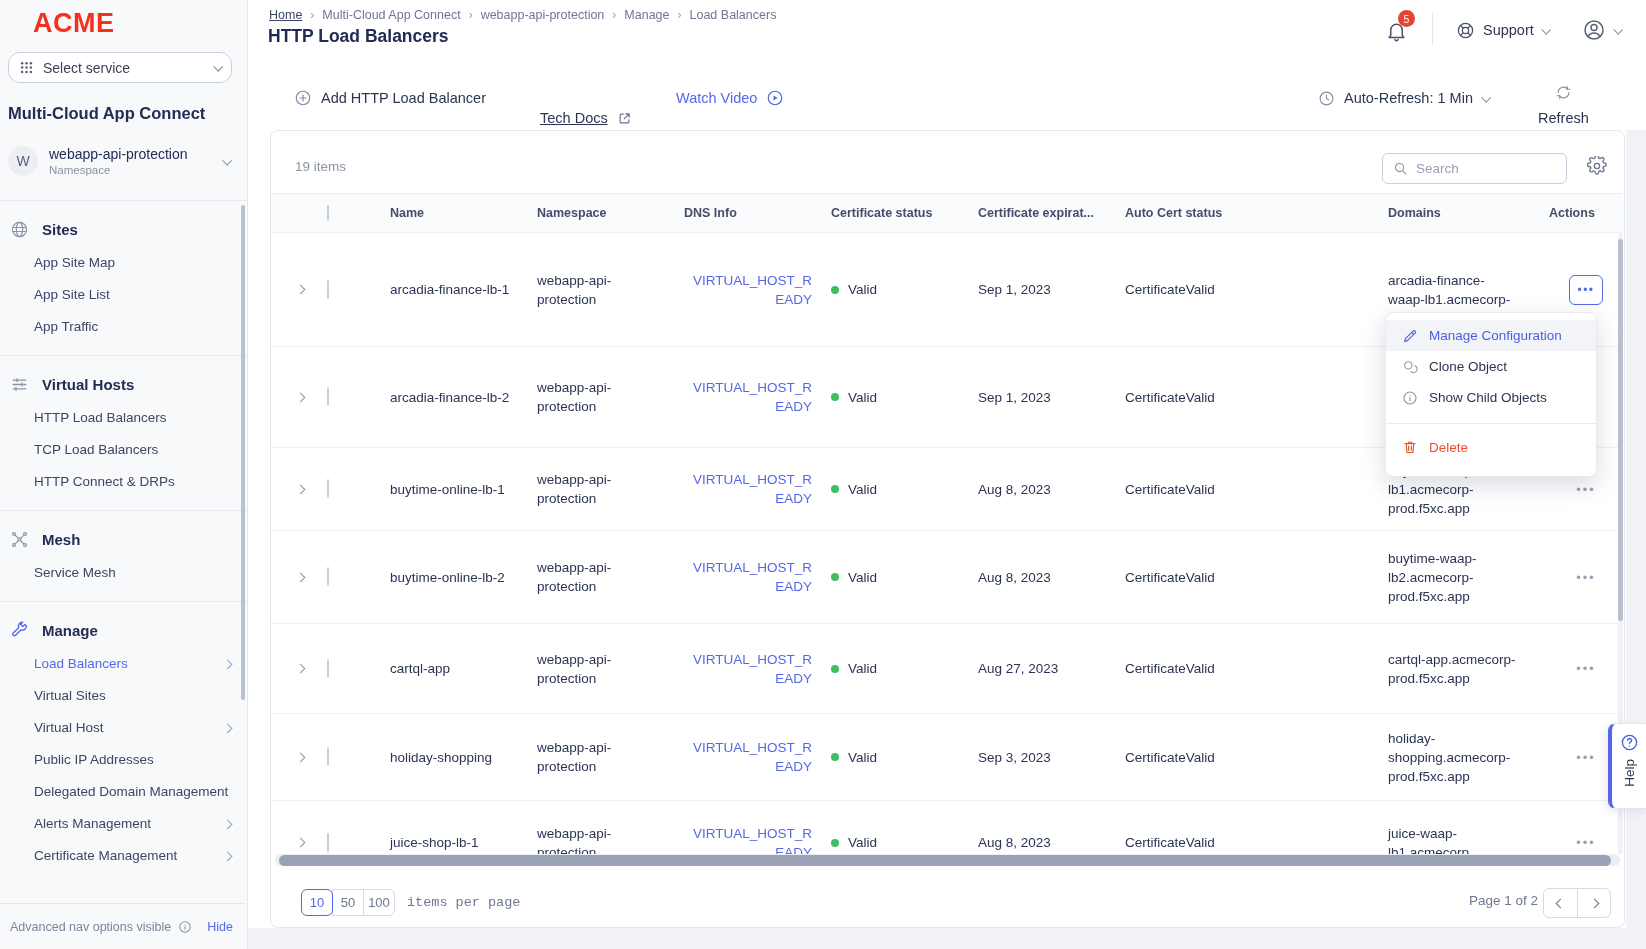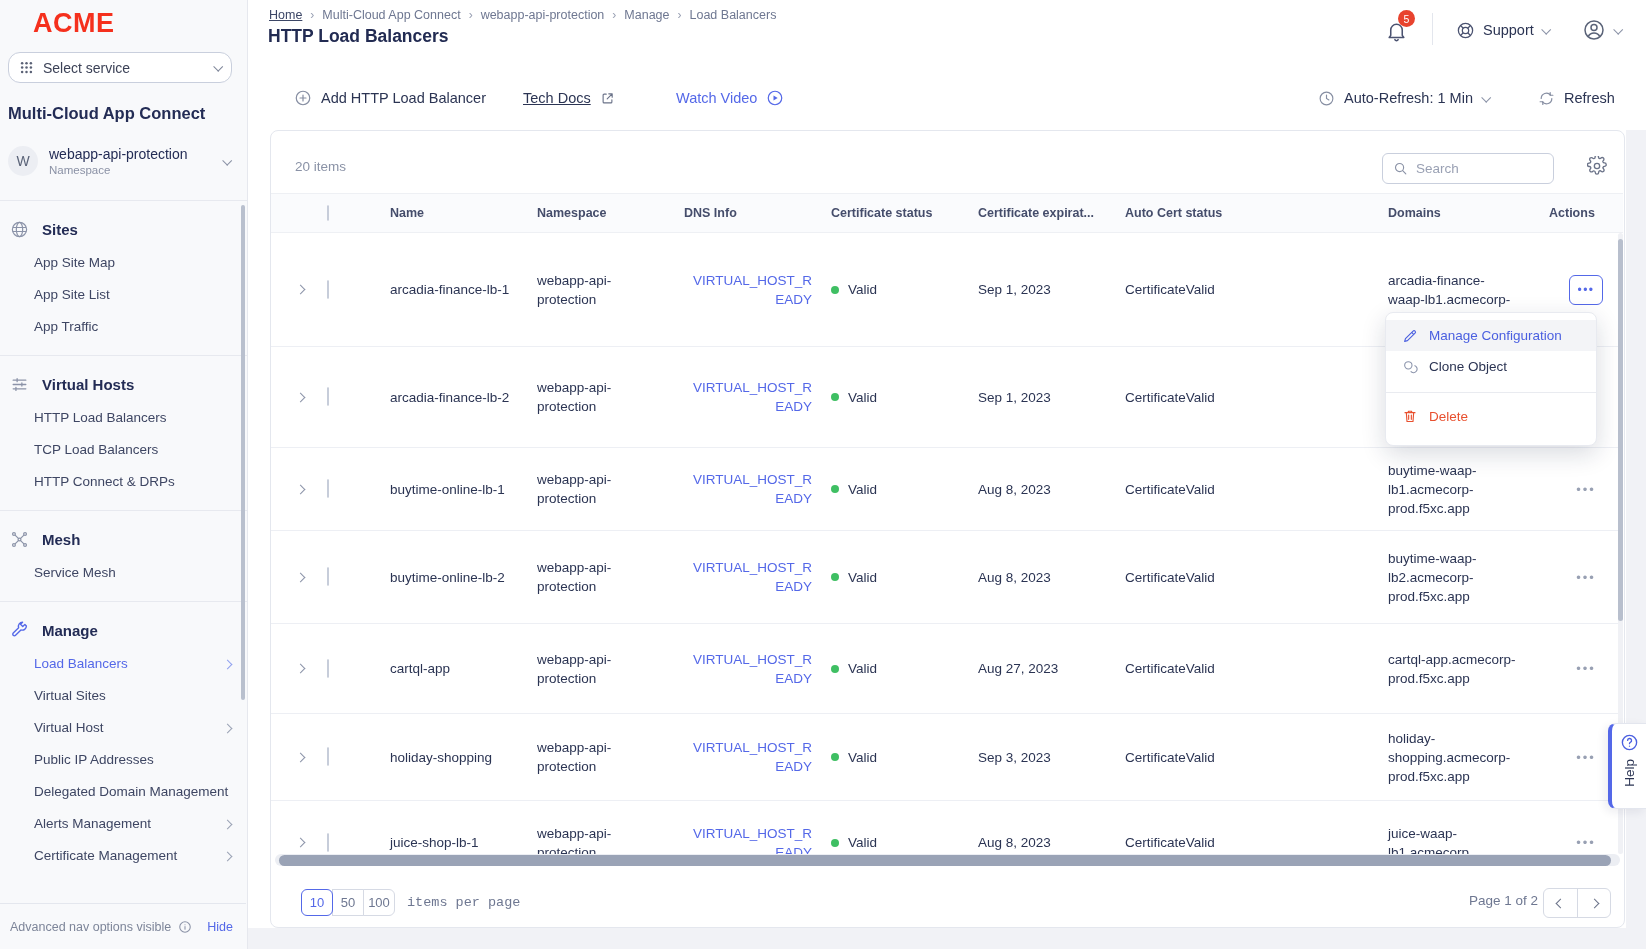--- a/index.html
+++ b/index.html
@@ -62,21 +62,21 @@
 
   .tb-item { position:absolute; top:84px; height:28px; display:flex; align-items:center; gap:9px; font-size:14.5px; color:#2b3453; cursor:pointer; }
   .tb-item .icn { color:#868ea2; }
   .tb-item.link-ul { text-decoration:underline; }
   .tb-item.blue { color:#5468e8; }
   .tb-item.blue .icn { color:#5468e8; }
 
   
   #card { position:absolute; left:22px; top:130px; width:1355px; height:798px; background:#fff; border:1px solid #e4e7ee; border-radius:8px; }
   .items-count { position:absolute; left:24px; top:28px; font-size:13.5px; color:#8a92a6; }
-  .search-box { position:absolute; left:1111px; top:22px; width:172px; height:31px; border:1px solid #c9cfdd; border-radius:6px; background:#fff; display:flex; align-items:center; gap:8px; padding:0 10px; }
+  .search-box { position:absolute; left:1111px; top:22px; width:185px; height:31px; border:1px solid #c9cfdd; border-radius:6px; background:#fff; display:flex; align-items:center; gap:8px; padding:0 10px; }
   .search-box .icn { width:15px; height:15px; color:#8a92a6; }
   .search-box input { border:none; outline:none; width:100%; font-size:13.5px; color:#2b3453; font-family:inherit; background:transparent; }
   .search-box input::placeholder { color:#9aa1b4; }
   .gear { position:absolute; left:1316px; top:25px; width:20px; height:20px; color:#6a7288; cursor:pointer; }
 
   .tgrid { display:grid; grid-template-columns:30px 63px 147px 147px 147px 147px 147px 263px 161px 1fr; padding-left:26px; align-items:center; }
   #thead { position:absolute; left:0; right:1px; top:62px; height:40px; background:#fafbfd; border-top:1px solid #eef0f4; border-bottom:1px solid #eef0f4; font-size:12.5px; font-weight:700; color:#454d6b; }
   #tbody { position:absolute; left:0; right:1px; top:102px; height:621px; overflow:hidden; }
   .trow { border-bottom:1px solid #edeff4; }
   .cell { font-size:13.5px; color:#2b3453; line-height:19px; }
@@ -312,21 +312,21 @@
 
   <div class="tb-item" style="left:46px;">
     <span class="icn" style="width:18px;height:18px;">
         <svg viewBox="0 0 24 24" fill="none" stroke="currentColor" stroke-width="1.6" stroke-linecap="round">
           <circle cx="12" cy="12" r="9"></circle>
           <path d="M12 8v8M8 12h8"></path>
         </svg>
       </span>
     <span>Add HTTP Load Balancer</span>
   </div>
-  <div class="tb-item link-ul" style="left:275px;">
+  <div class="tb-item link-ul" style="left:292px;margin-top:20px;">
     <span>Tech Docs</span>
     <span class="icn" style="width:15px;height:15px;color:#6a7288;">
         <svg viewBox="0 0 24 24" fill="none" stroke="currentColor" stroke-width="1.8" stroke-linecap="round" stroke-linejoin="round">
           <path d="M10 5H6.5A1.5 1.5 0 0 0 5 6.5v11A1.5 1.5 0 0 0 6.5 19h11a1.5 1.5 0 0 0 1.5-1.5V14"></path>
           <path d="M14 4.5h5.5V10M19 5l-7.5 7.5"></path>
         </svg>
       </span>
   </div>
   <div class="tb-item blue" style="left:428px;">
     <span>Watch Video</span>
@@ -340,32 +340,32 @@
   <div class="tb-item" style="left:1070px;">
     <span class="icn" style="width:17px;height:17px;">
         <svg viewBox="0 0 24 24" fill="none" stroke="currentColor" stroke-width="1.6" stroke-linecap="round">
           <circle cx="12" cy="12" r="9"></circle>
           <path d="M12 7v5l3.4 2"></path>
         </svg>
       </span>
     <span>Auto-Refresh: 1 Min</span>
     <span class="chev down" style="color:#8a92a6;"></span>
   </div>
-  <div class="tb-item" style="left:1290px;">
+  <div class="tb-item" style="left:1290px;flex-direction:column;">
     <span class="icn" style="width:17px;height:17px;">
         <svg viewBox="0 0 24 24" fill="none" stroke="currentColor" stroke-width="1.7" stroke-linecap="round">
           <path d="M19.5 12a7.5 7.5 0 0 1-13.2 4.9M4.5 12a7.5 7.5 0 0 1 13.2-4.9"></path>
           <path d="M17.2 3.6v3.8h3.8M6.8 20.4v-3.8H3"></path>
         </svg>
       </span>
     <span>Refresh</span>
   </div>
 
   <div id="card">
-    <div class="items-count">20 items</div>
+    <div class="items-count">19 items</div>
     <div class="search-box">
       <span class="icn">
           <svg viewBox="0 0 24 24" fill="none" stroke="currentColor" stroke-width="1.8" stroke-linecap="round">
             <circle cx="10.5" cy="10.5" r="6.5"></circle>
             <path d="M15.5 15.5L20.5 20.5"></path>
           </svg>
         </span>
       <input placeholder="Search" style="">
     </div>
     <span class="icn gear">
@@ -526,20 +526,29 @@
       </div>
       <div class="mi">
         <span class="icn">
           <svg viewBox="0 0 24 24" fill="none" stroke="currentColor" stroke-width="1.6">
             <circle cx="9.5" cy="9.5" r="5.5"></circle>
             <path d="M13 18.7a5.5 5.5 0 1 0 5.7-8.9"></path>
           </svg>
         </span>
         <span>Clone Object</span>
       </div>
+      <div class="mi">
+        <span class="icn">
+          <svg viewBox="0 0 24 24" fill="none" stroke="currentColor" stroke-width="1.6" stroke-linecap="round">
+            <circle cx="12" cy="12" r="9"></circle>
+            <path d="M12 8h.01M12 11v5"></path>
+          </svg>
+        </span>
+        <span>Show Child Objects</span>
+      </div>
       <div class="mi-div"></div>
       <div class="mi danger">
         <span class="icn">
           <svg viewBox="0 0 24 24" fill="none" stroke="currentColor" stroke-width="1.7" stroke-linecap="round" stroke-linejoin="round">
             <path d="M4.5 7h15M9.5 7V4.8h5V7M6.5 7l1 13.2h9L17.5 7"></path>
             <path d="M10 10.5v6.5M14 10.5v6.5"></path>
           </svg>
         </span>
         <span>Delete</span>
       </div>

